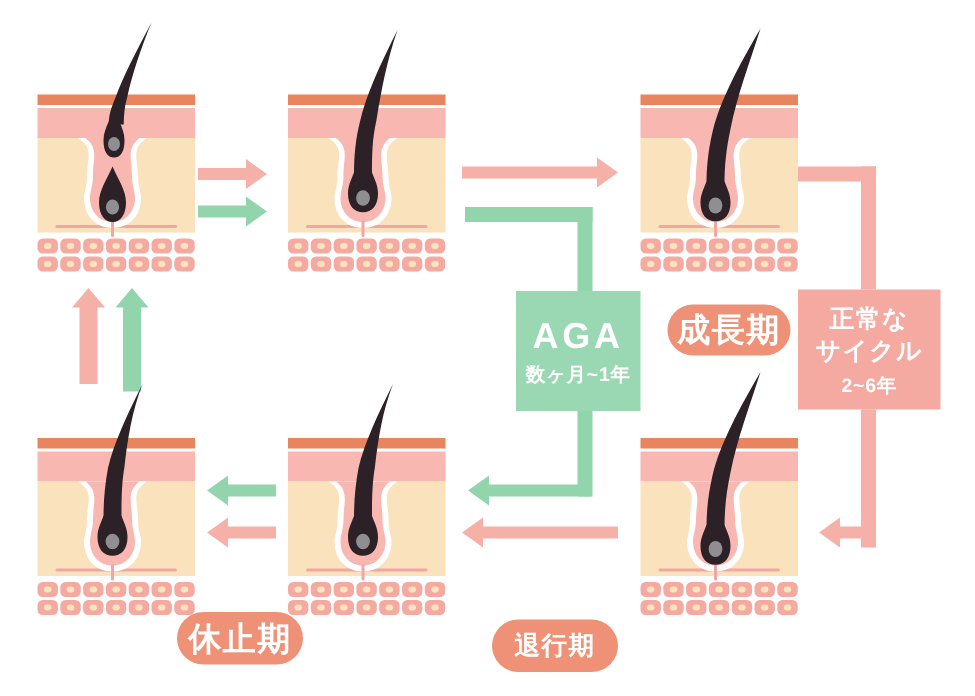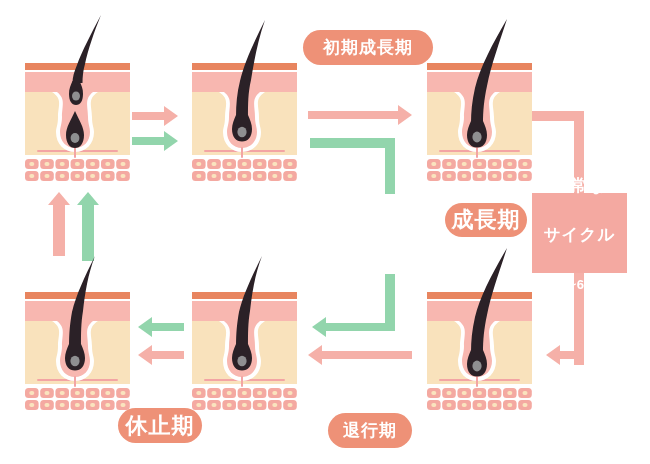--- a/index.html
+++ b/index.html
@@ -13,21 +13,21 @@
   .pill{
     position:absolute;background:#EE9177;color:#fff;border-radius:40px;
     display:flex;align-items:center;justify-content:center;
     font-weight:bold;letter-spacing:1px;white-space:nowrap;
   }
   .box{
     position:absolute;color:#fff;display:flex;flex-direction:column;
     align-items:center;justify-content:center;text-align:center;font-weight:bold;
   }
   .box.green-bg{background:#99D8B2;}
-  .box.pink-bg{background:#F4A9A1;gap:28px;}
+  .box.pink-bg{background:#F4A9A1;}
   .box .big{font-size:24px;letter-spacing:2.5px;line-height:1;}
   .box .line{font-size:16.5px;letter-spacing:1px;line-height:1.25;}
   .box .small{font-size:13px;letter-spacing:.5px;margin-top:6px;line-height:1;}
   
   .connector{position:absolute;}
   .connector.pink{background:#F5B0A8;}
   .connector.green{background:#92D5AC;}
   
   .arrow{position:absolute;--c:#F5B0A8;}
   .arrow.green{--c:#92D5AC;}
@@ -164,25 +164,28 @@
     </svg>
   <svg class="panel" style="left:192px;top:240px" viewBox="0 0 105 170">
       <use href="#skin-base"></use>
       <use href="#hair-rest"></use>
     </svg>
   <svg class="panel" style="left:427px;top:240px" viewBox="0 0 105 170">
       <use href="#skin-base"></use>
       <use href="#hair-long"></use>
     </svg>
 
-  <div class="pill" style="left:303px;top:30px;width:130px;height:35px;font-size:17px">初期成長期</div>
   <div class="pill" style="left:445px;top:203px;width:82px;height:34px;font-size:22px">成長期</div>
   <div class="pill" style="left:118px;top:408px;width:84px;height:35px;font-size:22px">休止期</div>
   <div class="pill" style="left:328px;top:413px;width:84px;height:35px;font-size:17px">退行期</div>
 
+  <div class="box green-bg" style="left:344px;top:194px;width:83px;height:80px">
+    <span class="big">AGA</span>
+    <span class="small">数ヶ月~1年</span>
+  </div>
 
   <div class="box pink-bg" style="left:532px;top:193px;width:95px;height:80px">
     <span class="line">正常な</span>
     <span class="line">サイクル</span>
     <span class="small">2~6年</span>
   </div>
 
 </div>
 
 </body></html>

